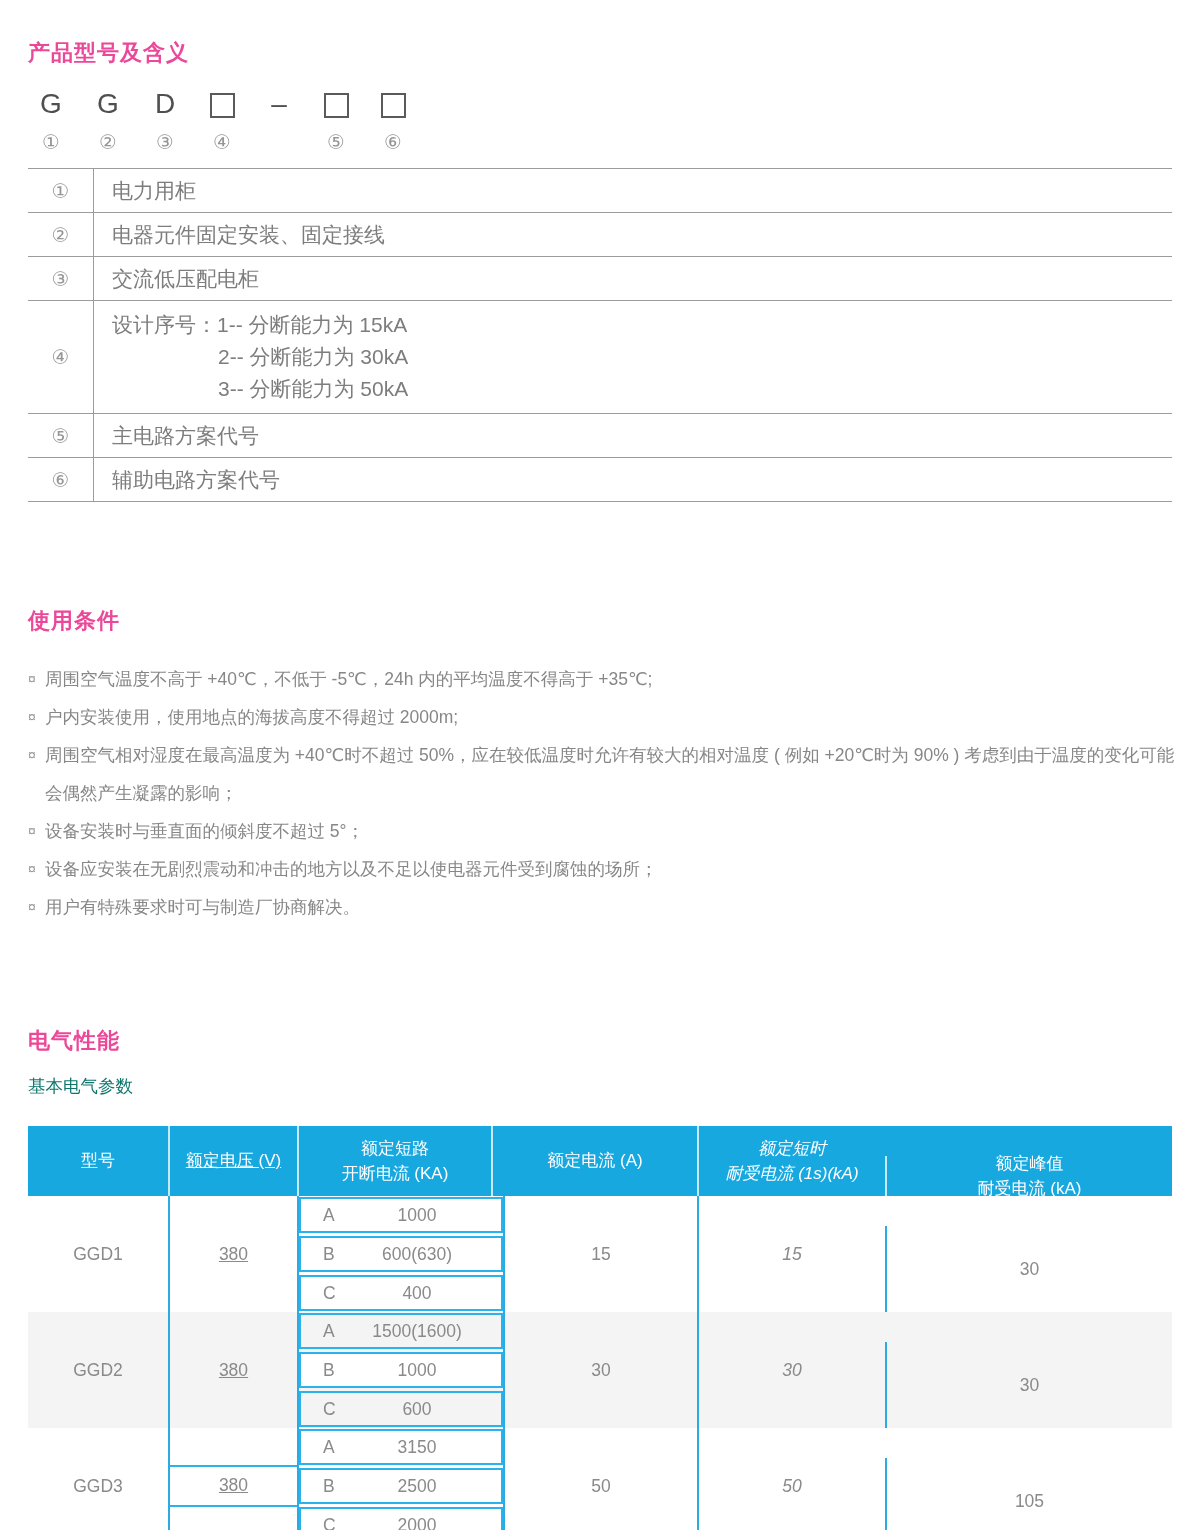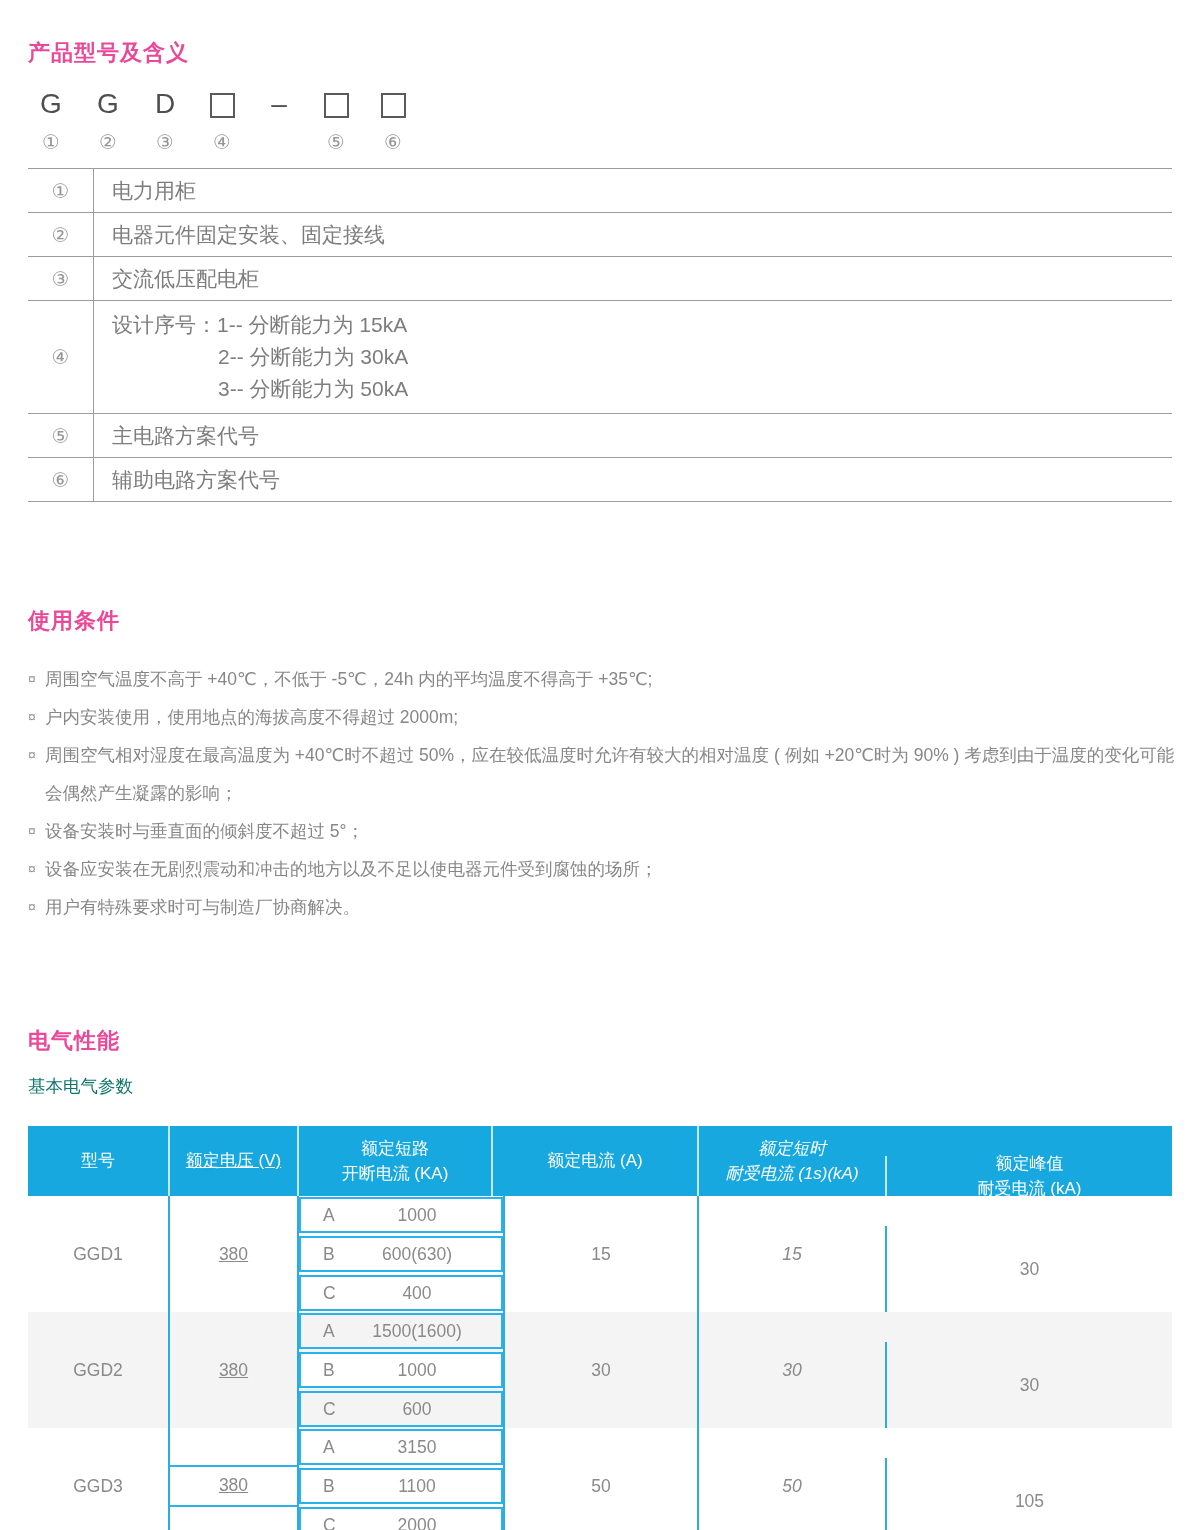--- a/index.html
+++ b/index.html
@@ -261,21 +261,21 @@
           <div class="vrow mid">380</div>
           <div class="vrow"></div>
         </div>
         <div class="current-stack col-current">
           <div class="subcell">
             <span class="grade">A</span>
             <span class="cval">3150</span>
           </div>
           <div class="subcell mid">
             <span class="grade">B</span>
-            <span class="cval">1100</span>
+            <span class="cval">2500</span>
           </div>
           <div class="subcell">
             <span class="grade">C</span>
             <span class="cval">2000</span>
           </div>
         </div>
         <div class="bcell col-breaking">50</div>
         <div class="bcell col-withstand">50</div>
         <div class="bcell col-peak">105</div>
       </div>

